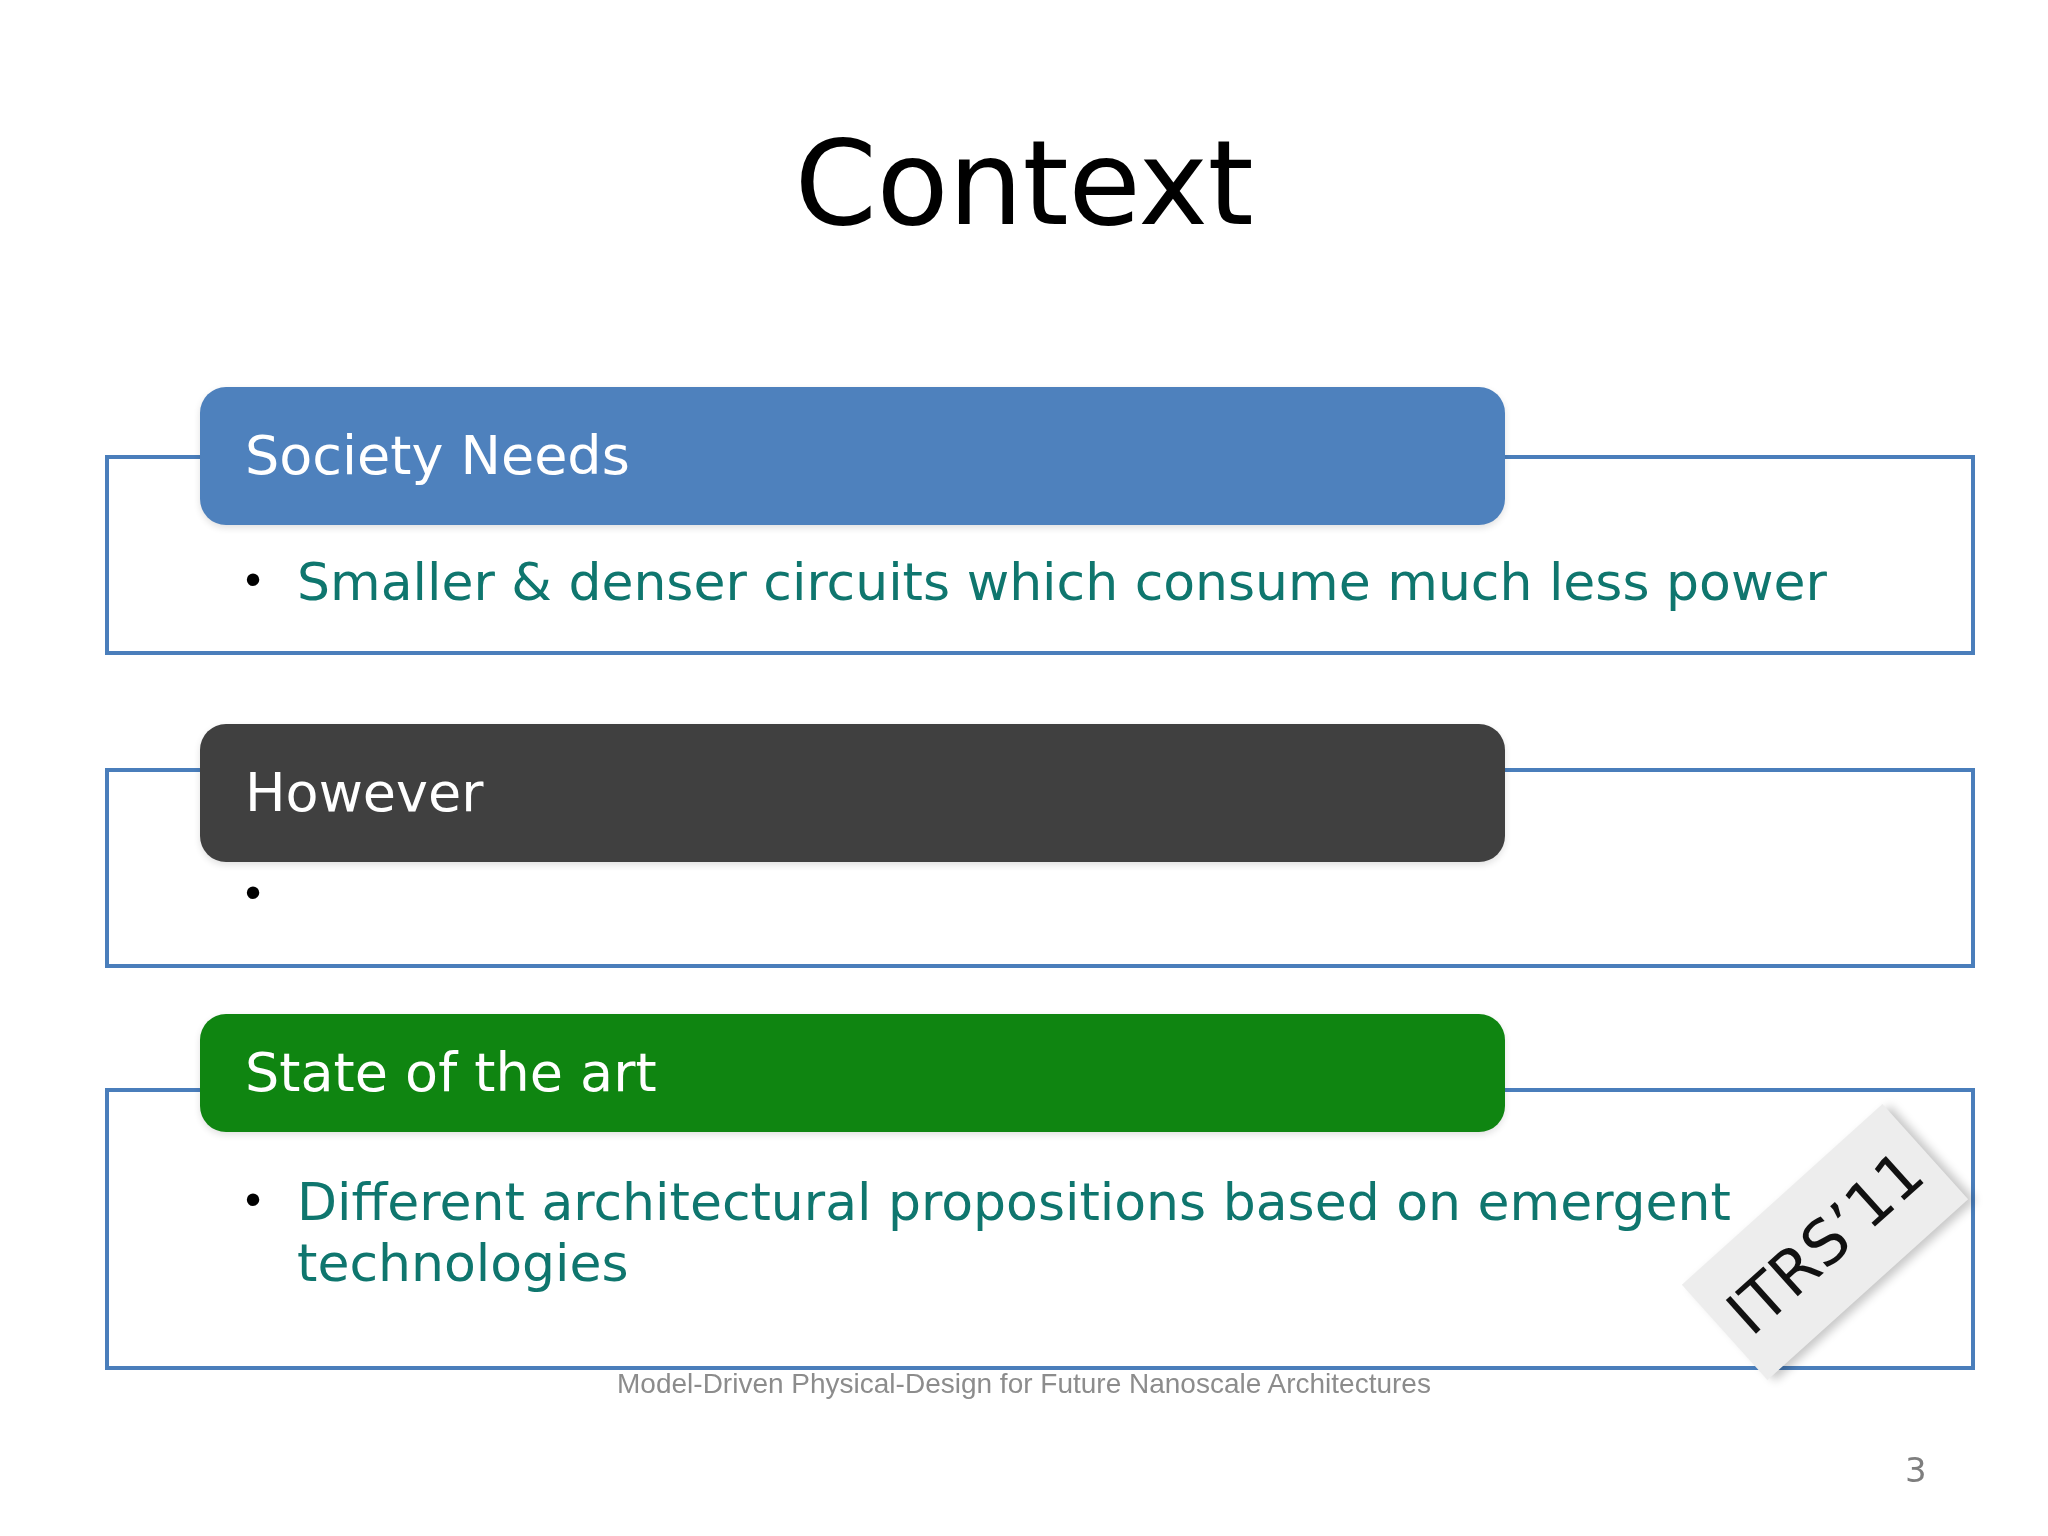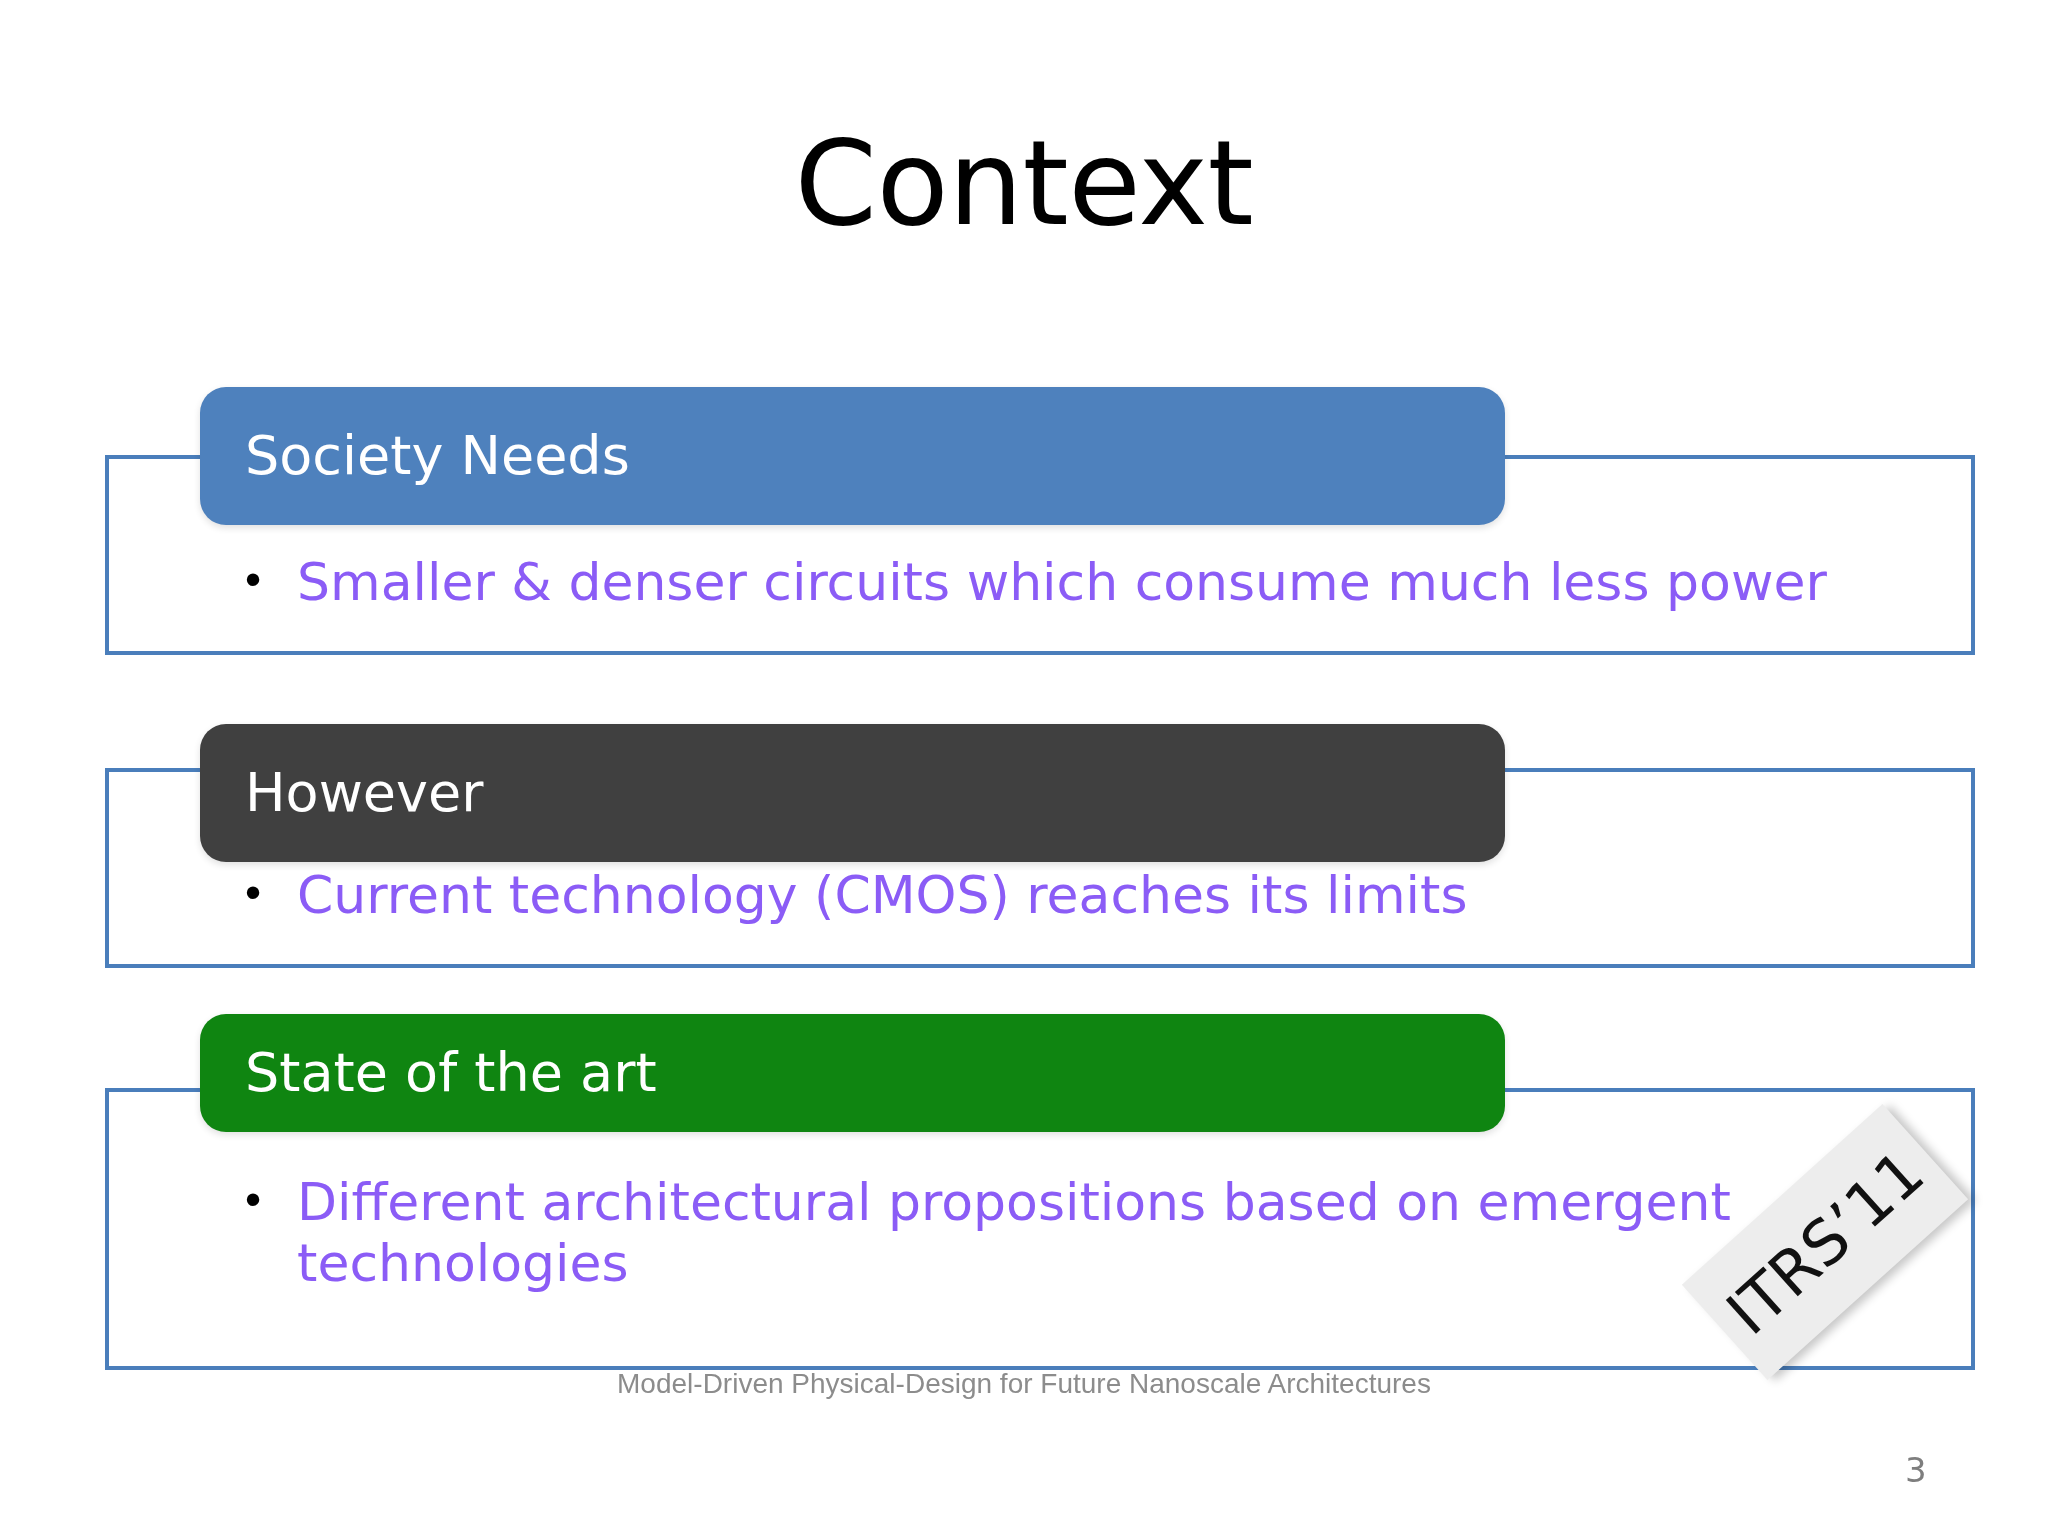--- a/index.html
+++ b/index.html
@@ -90,21 +90,21 @@
     font-size: 46px;
     line-height: 1.18;
     color: #000000;
     flex: 0 0 auto;
     width: 52px;
   }
   .bullet-text {
     font-family: "DejaVu Sans", sans-serif;
     font-size: 52px;
     font-weight: 400;
-    color: #8b5cf6;
+    color: #0f766e;
     line-height: 1.18;
   }
 
   
   #block-society .block-frame { top: 455px;  height: 200px; }
   #block-society .block-header{ top: 387px;  height: 138px; background: #4E81BD; text-align: center; }
   #block-society .block-body  { top: 552px; }
 
   
   #block-however .block-frame { top: 768px;  height: 200px; }
@@ -179,21 +179,20 @@
     </div>
   </div>
 
   <div class="block" id="block-however">
     <div class="block-frame"></div>
     <div class="block-header">
       <span class="block-header-label">However</span>
     </div>
     <div class="block-body">
       <span class="bullet-dot">•</span>
-      <span class="bullet-text">Current technology (CMOS) reaches its limits</span>
     </div>
   </div>
 
   <div class="block" id="block-state">
     <div class="block-frame"></div>
     <div class="block-header">
       <span class="block-header-label">State of the art</span>
     </div>
     <div class="block-body">
       <span class="bullet-dot">•</span>

